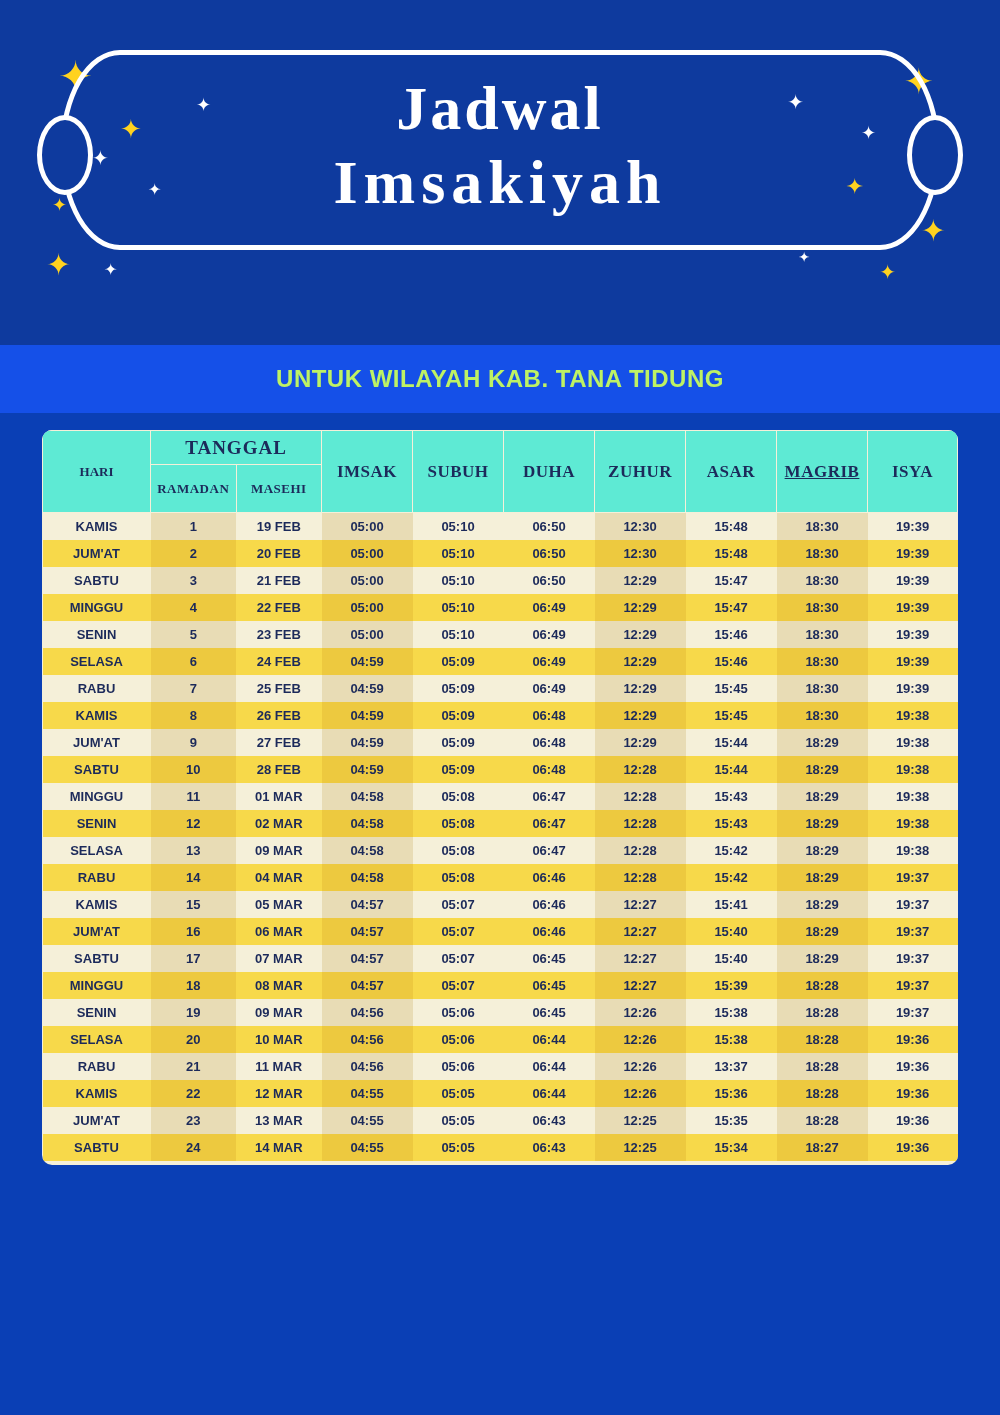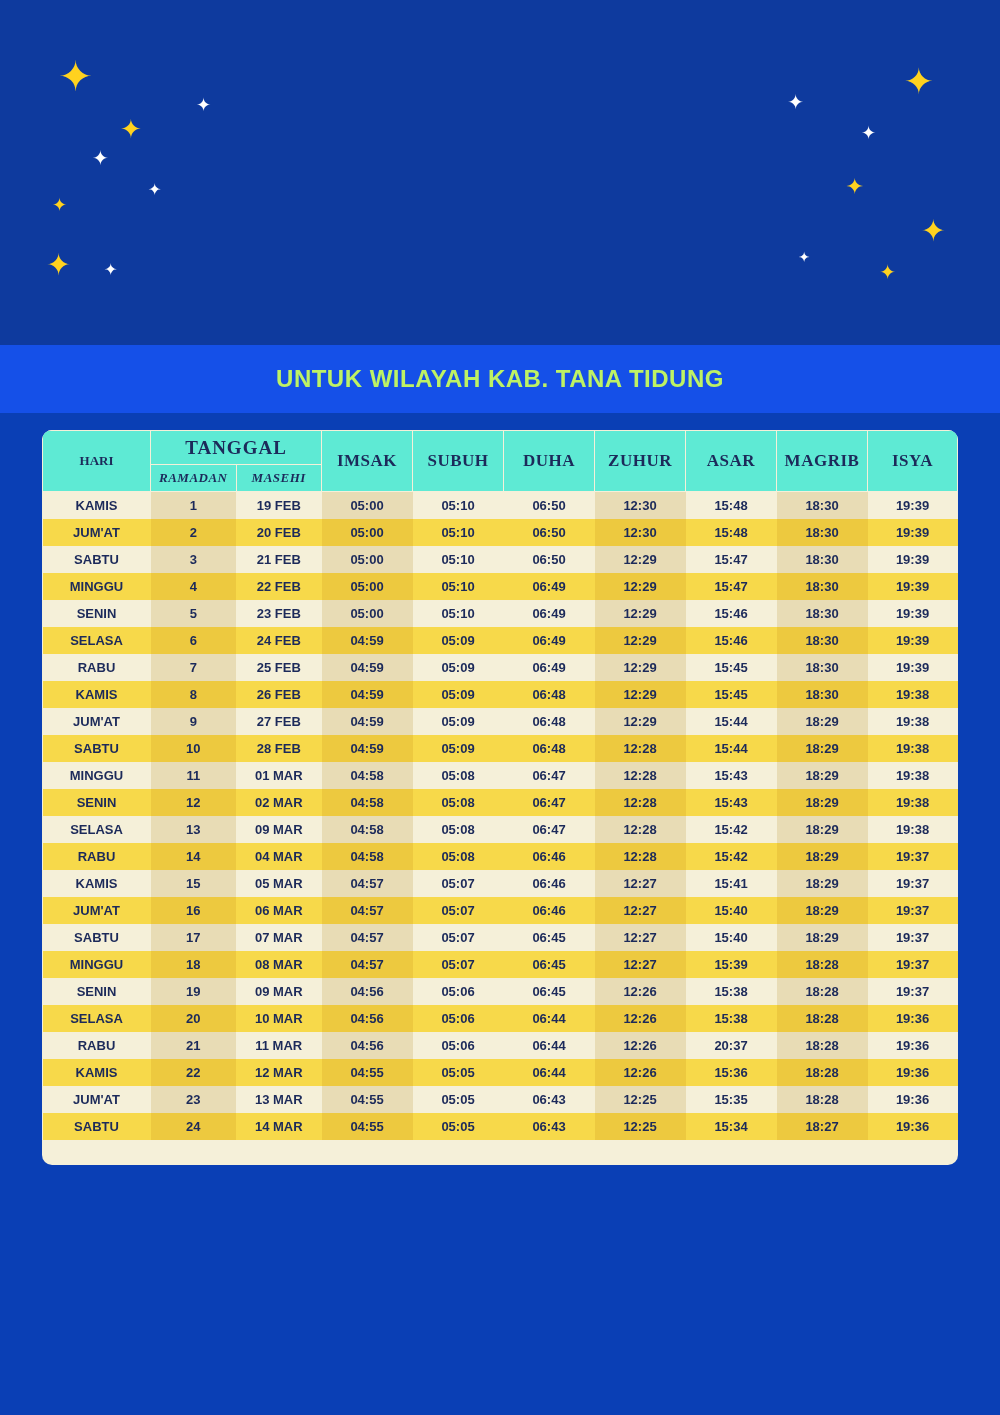--- a/index.html
+++ b/index.html
@@ -120,29 +120,29 @@
   thead th {
     background: #5eead4;
     color: #1c2a5a;
     font-family: "Liberation Serif", serif;
     font-weight: bold;
     text-align: center;
     border: 1px solid #f5f0d9;
   }
   th.hari      { width: 108px; font-size: 13px; }
   th.tanggal   { font-size: 19px; height: 34px; letter-spacing: 1px; }
-  th.ramadan, th.masehi { width: 90px; font-size: 13px; height: 27px; letter-spacing: 0.5px; font-style: italic; }
+  th.ramadan, th.masehi { width: 90px; font-size: 13px; height: 48px; letter-spacing: 0.5px; }
   th.masehi    { width: 92px; }
   th.col       { font-size: 17px; letter-spacing: 0.5px; }
   th.imsak  { width: 91px; }
   th.subuh  { width: 91px; }
   th.duha   { width: 91px; }
   th.zuhur  { width: 91px; }
   th.asar   { width: 91px; }
-  th.magrib { width: 91px; }
+  th.magrib { width: 91px; text-decoration: underline; }
   th.isya   { width: 90px; }
 
   tbody td {
     height: 27px;
     text-align: center;
     font-size: 13px;
     font-weight: bold;
     color: #1c2a5a;
     border: none;
   }
@@ -203,20 +203,24 @@
     <span class="star w" style="left:148px; top:182px; font-size:16px;">✦</span>
 
     <span class="star" style="right:66px;  top:64px;  font-size:36px;">✦</span>
     <span class="star w" style="right:196px; top:92px;  font-size:20px;">✦</span>
     <span class="star w" style="right:124px; top:124px; font-size:18px;">✦</span>
     <span class="star" style="right:136px; top:176px; font-size:22px;">✦</span>
     <span class="star" style="right:54px;  top:216px; font-size:30px;">✦</span>
     <span class="star" style="right:104px; top:262px; font-size:20px;">✦</span>
     <span class="star w" style="right:190px; top:250px; font-size:14px;">✦</span>
 
+    <div class="header-frame">
+      <div class="title-line1">Jadwal</div>
+      <div class="title-line2">Imsakiyah</div>
+    </div>
 
   </div>
 
   <div class="subheader">
     <span>UNTUK WILAYAH KAB. TANA TIDUNG</span>
   </div>
 
   <div class="table-wrap">
     <table>
       <thead>
@@ -478,21 +482,21 @@
             <td>19:36</td>
           </tr>
           <tr class="odd">
             <td>RABU</td>
             <td class="shade">21</td>
             <td>11 MAR</td>
             <td class="shade">04:56</td>
             <td>05:06</td>
             <td>06:44</td>
             <td class="shade">12:26</td>
-            <td>20:37</td>
+            <td>13:37</td>
             <td class="shade">18:28</td>
             <td>19:36</td>
           </tr>
           <tr class="even">
             <td>KAMIS</td>
             <td class="shade">22</td>
             <td>12 MAR</td>
             <td class="shade">04:55</td>
             <td>05:05</td>
             <td>06:44</td>

